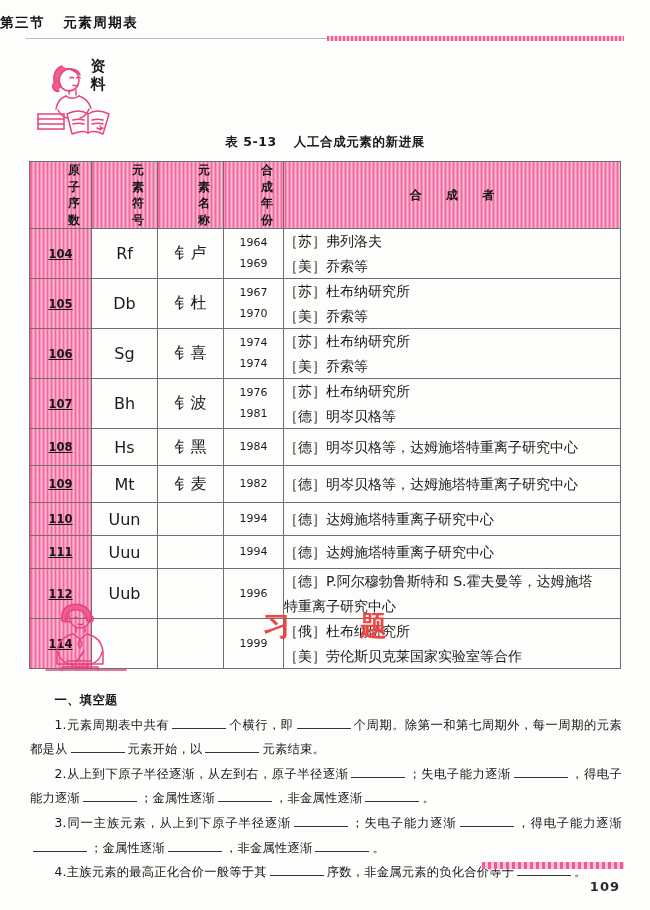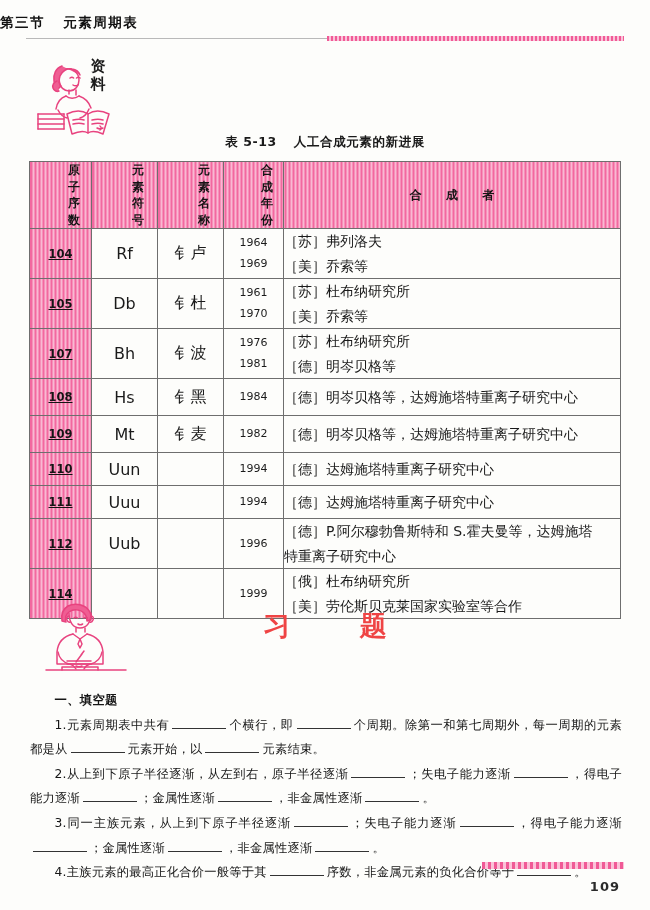--- a/index.html
+++ b/index.html
@@ -334,29 +334,42 @@
             <div class="ln">［苏］弗列洛夫</div>
             <div class="ln">［美］乔索等</div>
           </td>
         </tr>
 
         <tr style="height:44px">
           <td class="zcell">105</td>
           <td class="sym">Db</td>
           <td class="name">钅杜</td>
           <td class="year">
-            <div>1961</div>
+            <div>1967</div>
             <div>1970</div>
           </td>
           <td class="maker">
             <div class="ln">［苏］杜布纳研究所</div>
             <div class="ln">［美］乔索等</div>
           </td>
         </tr>
 
+        <tr style="height:44px">
+          <td class="zcell">106</td>
+          <td class="sym">Sg</td>
+          <td class="name">钅喜</td>
+          <td class="year">
+            <div>1974</div>
+            <div>1974</div>
+          </td>
+          <td class="maker">
+            <div class="ln">［苏］杜布纳研究所</div>
+            <div class="ln">［美］乔索等</div>
+          </td>
+        </tr>
 
         <tr style="height:44px">
           <td class="zcell">107</td>
           <td class="sym">Bh</td>
           <td class="name">钅波</td>
           <td class="year">
             <div>1976</div>
             <div>1981</div>
           </td>
           <td class="maker">

